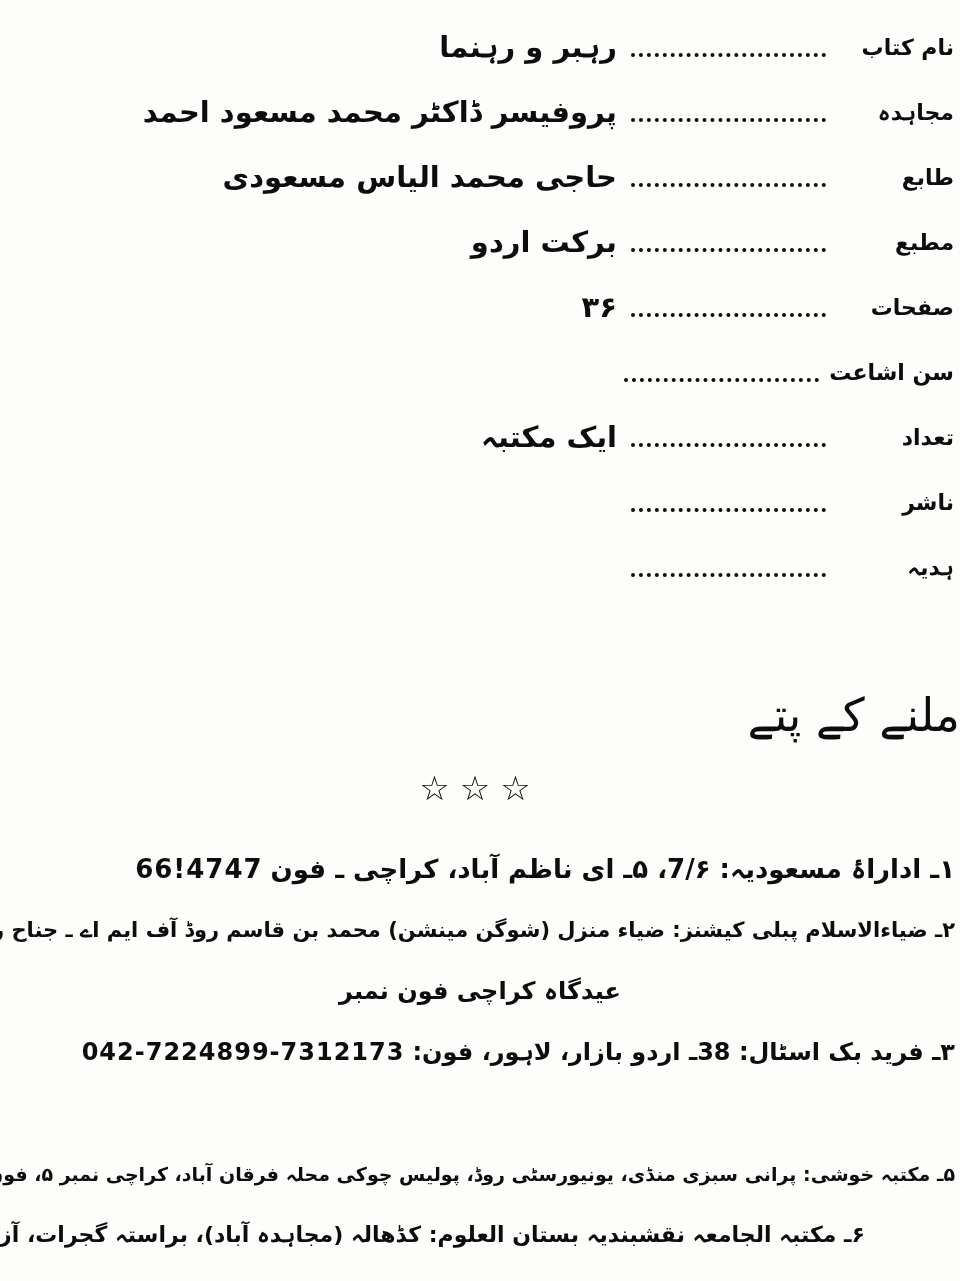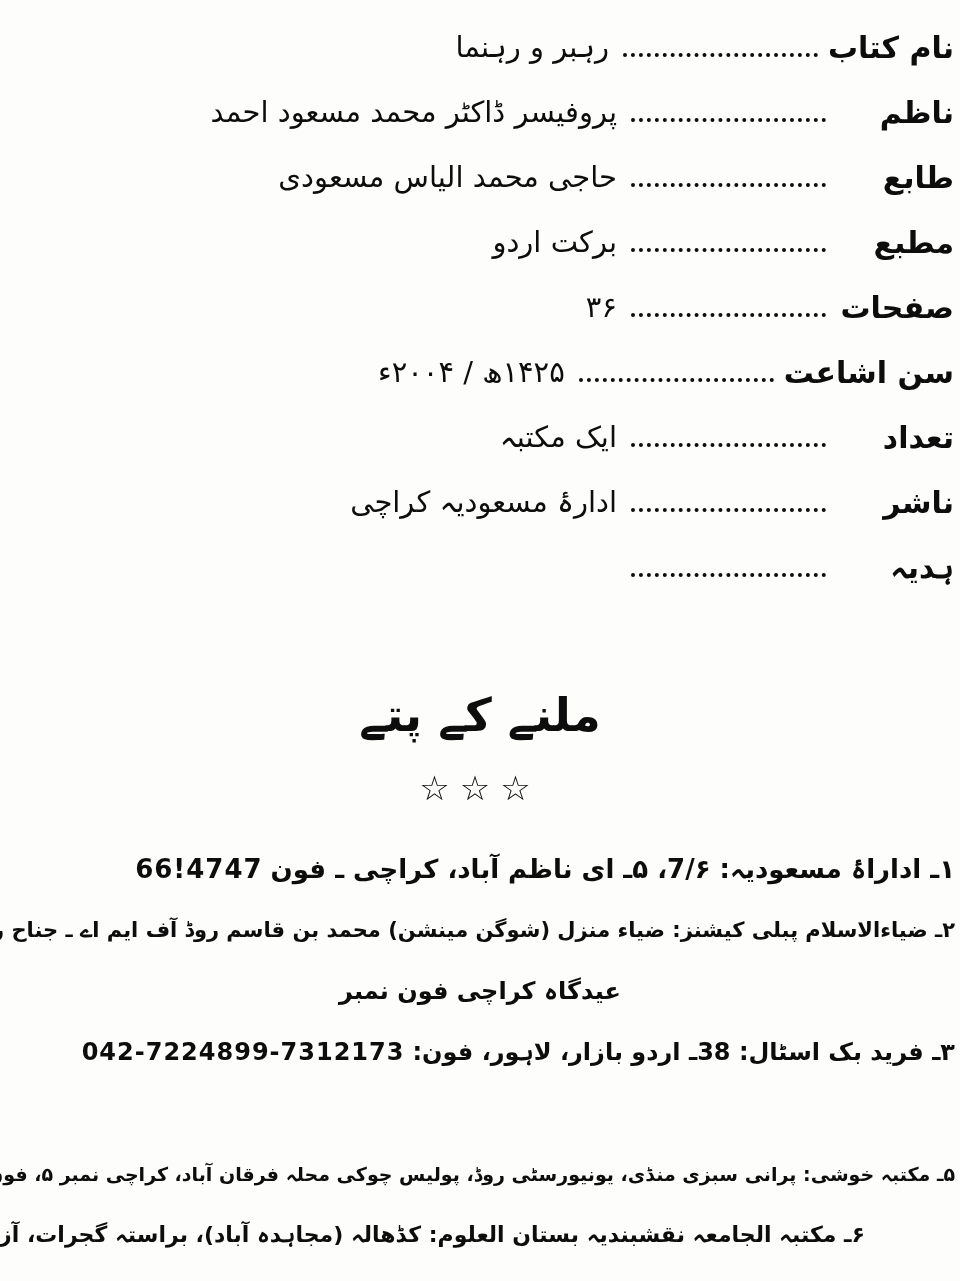--- a/index.html
+++ b/index.html
@@ -17,40 +17,40 @@
   .colophon{
     position:absolute;top:26px;right:6px;width:560px;
     direction:rtl;
   }
   .c-row{
     display:flex;align-items:center;
     height:42px;margin-bottom:23px;
   }
   .c-label{
     flex:0 0 auto;min-width:118px;
-    font-size:30px;font-weight:700;
+    font-size:22px;font-weight:700;
     text-align:right;white-space:nowrap;
   }
   .c-dots{
     flex:0 0 195px;height:15px;
     border-bottom:4px dotted #0d0d0d;
     margin:0 10px;
   }
   .c-value{
     flex:1 1 auto;
-    font-size:29px;font-weight:400;
+    font-size:29px;font-weight:700;
     padding-right:4px;
     white-space:nowrap;
   }
 
   
   .meet-heading{
     position:absolute;top:688px;left:0;right:0;
-    text-align:center;
-    font-size:46px;font-weight:700;
+    text-align:right;
+    font-size:46px;font-weight:400;
   }
   .stars{
     position:absolute;top:768px;left:0;right:0;
     text-align:center;
     font-size:34px;font-weight:700;
     letter-spacing:10px;
   }
 
   
   .addr-list{
@@ -85,21 +85,21 @@
 <div class="page">
 
   <div class="colophon">
     <div class="c-row">
       <span class="c-label">نام کتاب</span>
       <span class="c-dots"></span>
       <span class="c-value">رہبر و رہنما</span>
     </div>
 
     <div class="c-row">
-      <span class="c-label">ناظم</span>
+      <span class="c-label">مجاہدہ</span>
       <span class="c-dots"></span>
       <span class="c-value">پروفیسر ڈاکٹر محمد مسعود احمد</span>
     </div>
 
     <div class="c-row">
       <span class="c-label">طابع</span>
       <span class="c-dots"></span>
       <span class="c-value">حاجی محمد الیاس مسعودی</span>
     </div>
 
@@ -111,33 +111,31 @@
 
     <div class="c-row">
       <span class="c-label">صفحات</span>
       <span class="c-dots"></span>
       <span class="c-value">۳۶</span>
     </div>
 
     <div class="c-row">
       <span class="c-label">سن اشاعت</span>
       <span class="c-dots"></span>
-      <span class="c-value">۱۴۲۵ھ / ۲۰۰۴ء</span>
     </div>
 
     <div class="c-row">
       <span class="c-label">تعداد</span>
       <span class="c-dots"></span>
       <span class="c-value">ایک مکتبہ</span>
     </div>
 
     <div class="c-row">
       <span class="c-label">ناشر</span>
       <span class="c-dots"></span>
-      <span class="c-value">ادارۂ مسعودیہ کراچی</span>
     </div>
 
     <div class="c-row">
       <span class="c-label">ہدیہ</span>
       <span class="c-dots"></span>
       <span class="c-value"></span>
     </div>
   </div>
 
   <div class="meet-heading">ملنے کے پتے</div>

